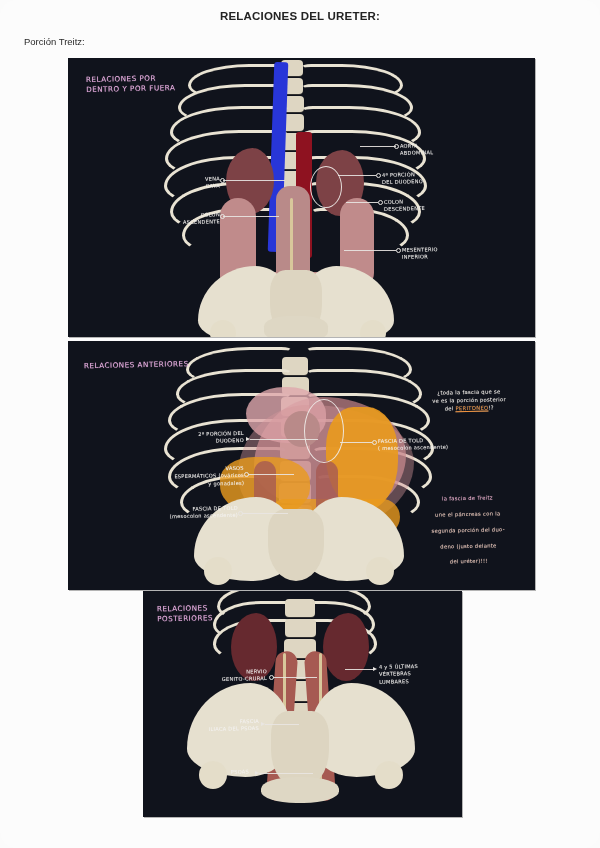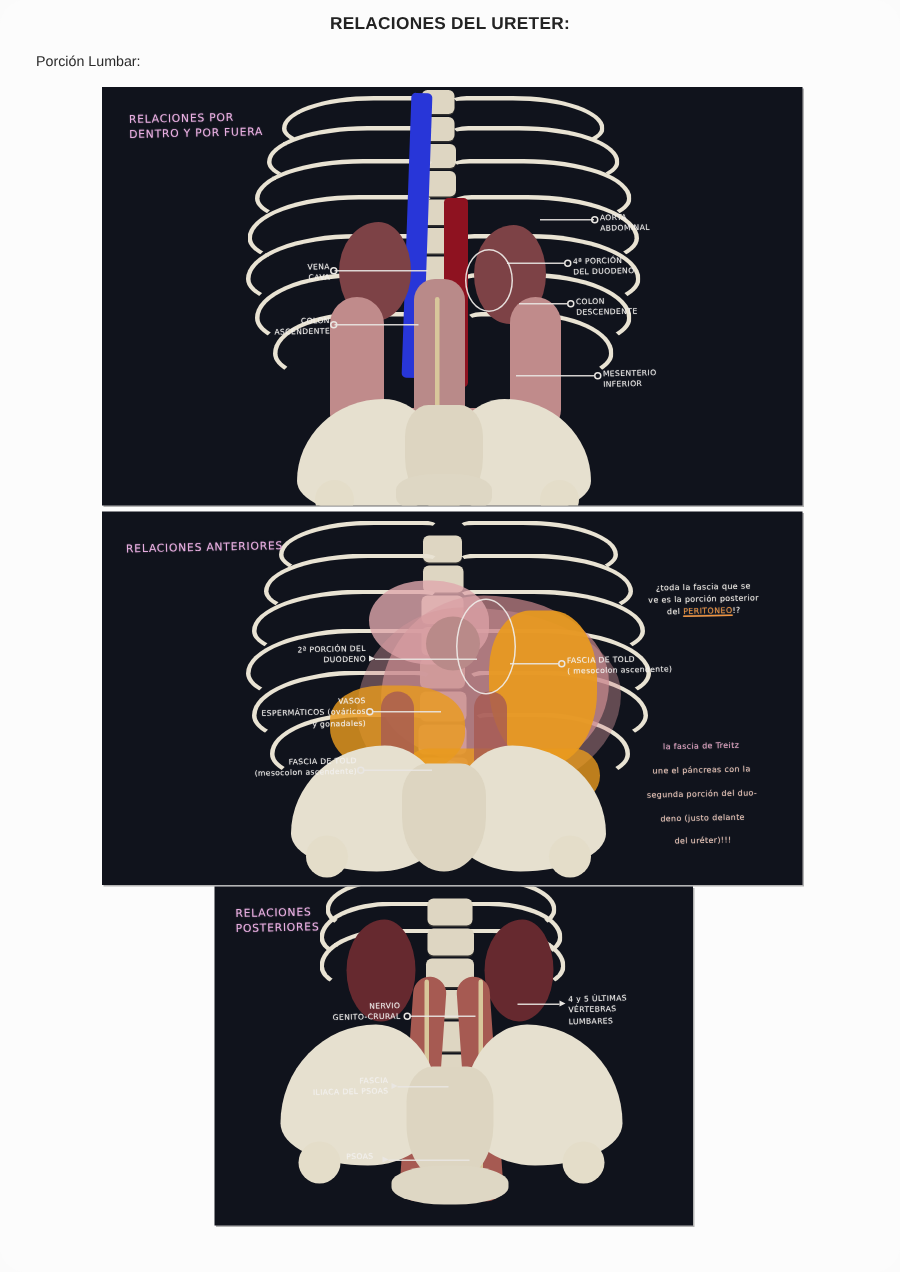--- a/index.html
+++ b/index.html
@@ -186,21 +186,21 @@
     background: rgba(212,150,155,.42);
     border-radius: 40% 60% 55% 45% / 55% 45% 55% 45%;
   }
 </style>
 </head>
 <body>
 
 <div class="page">
 
   <div id="doc-title">RELACIONES DEL URETER:</div>
-  <div id="doc-subtitle">Porción Lumbar:</div>
+  <div id="doc-subtitle">Porción Treitz:</div>
 
   <div class="panel" id="panel-1">
     <div class="scene">
 
       <div class="vert" style="left:213px;top:2px;width:22px;height:16px;"></div>
       <div class="vert" style="left:213px;top:20px;width:22px;height:16px;"></div>
       <div class="vert" style="left:213px;top:38px;width:23px;height:16px;"></div>
       <div class="vert" style="left:212px;top:56px;width:24px;height:17px;"></div>
       <div class="vert" style="left:212px;top:75px;width:25px;height:17px;"></div>
       <div class="vert" style="left:211px;top:94px;width:26px;height:17px;"></div>

